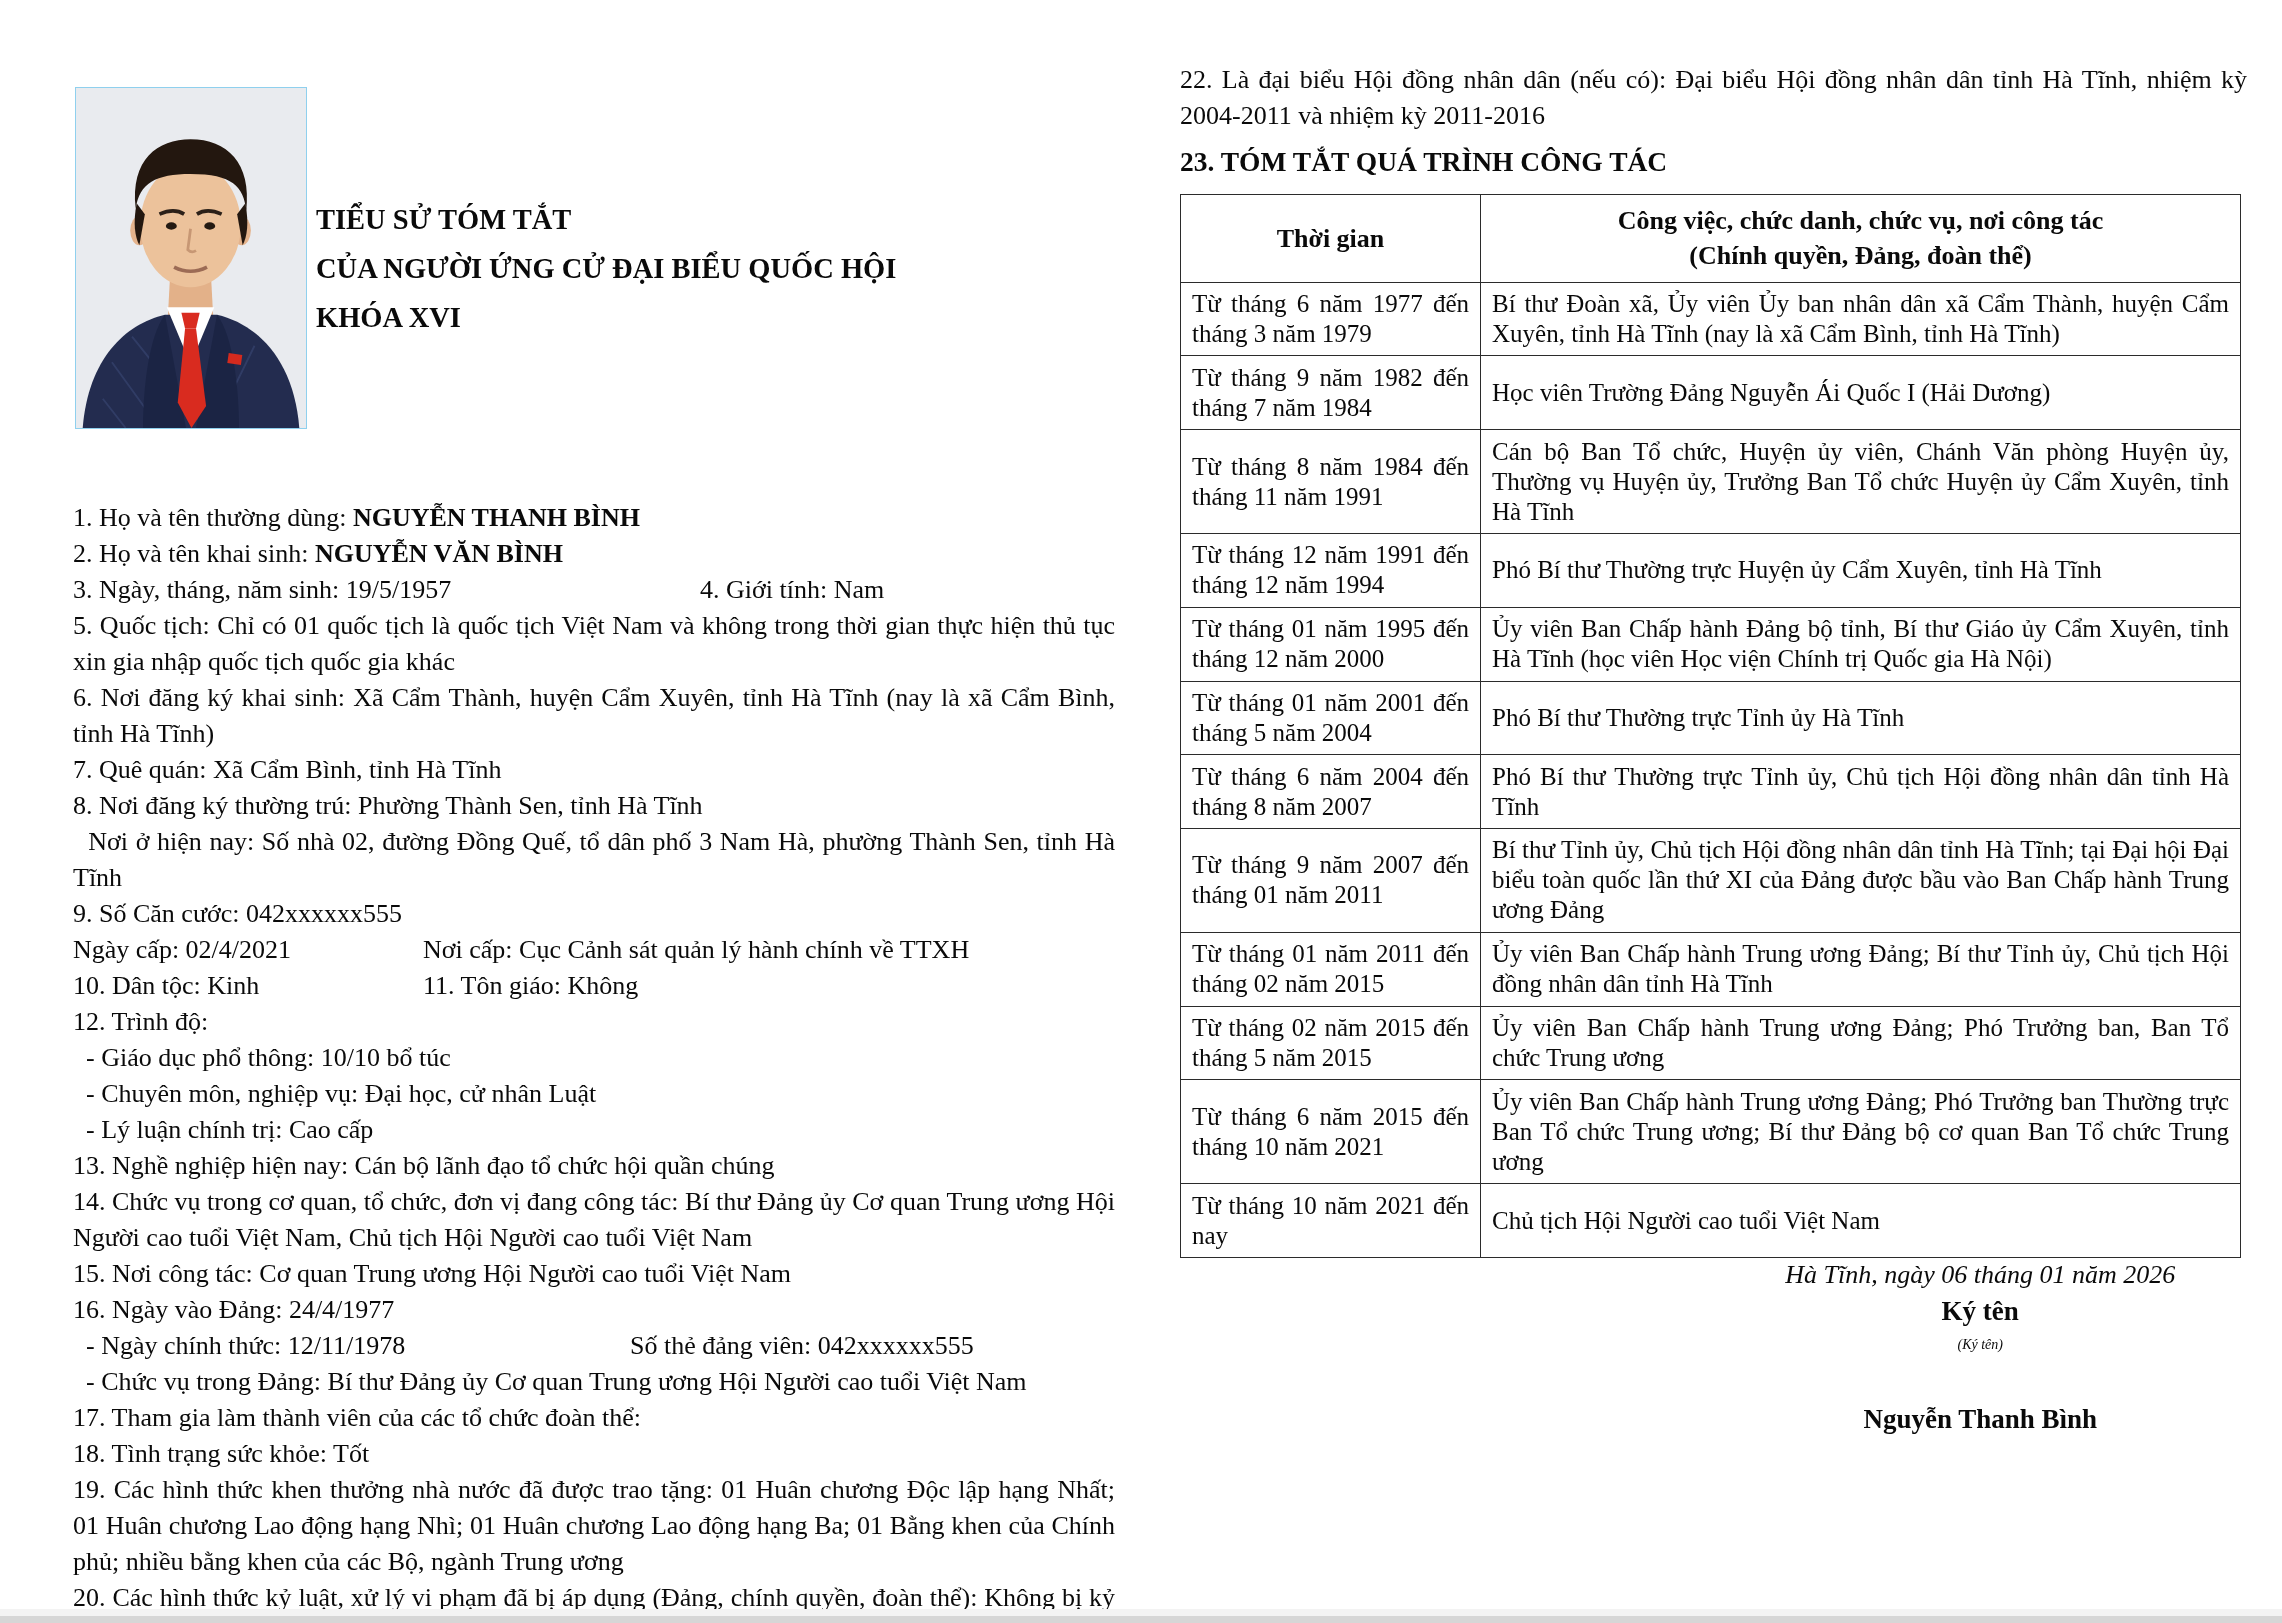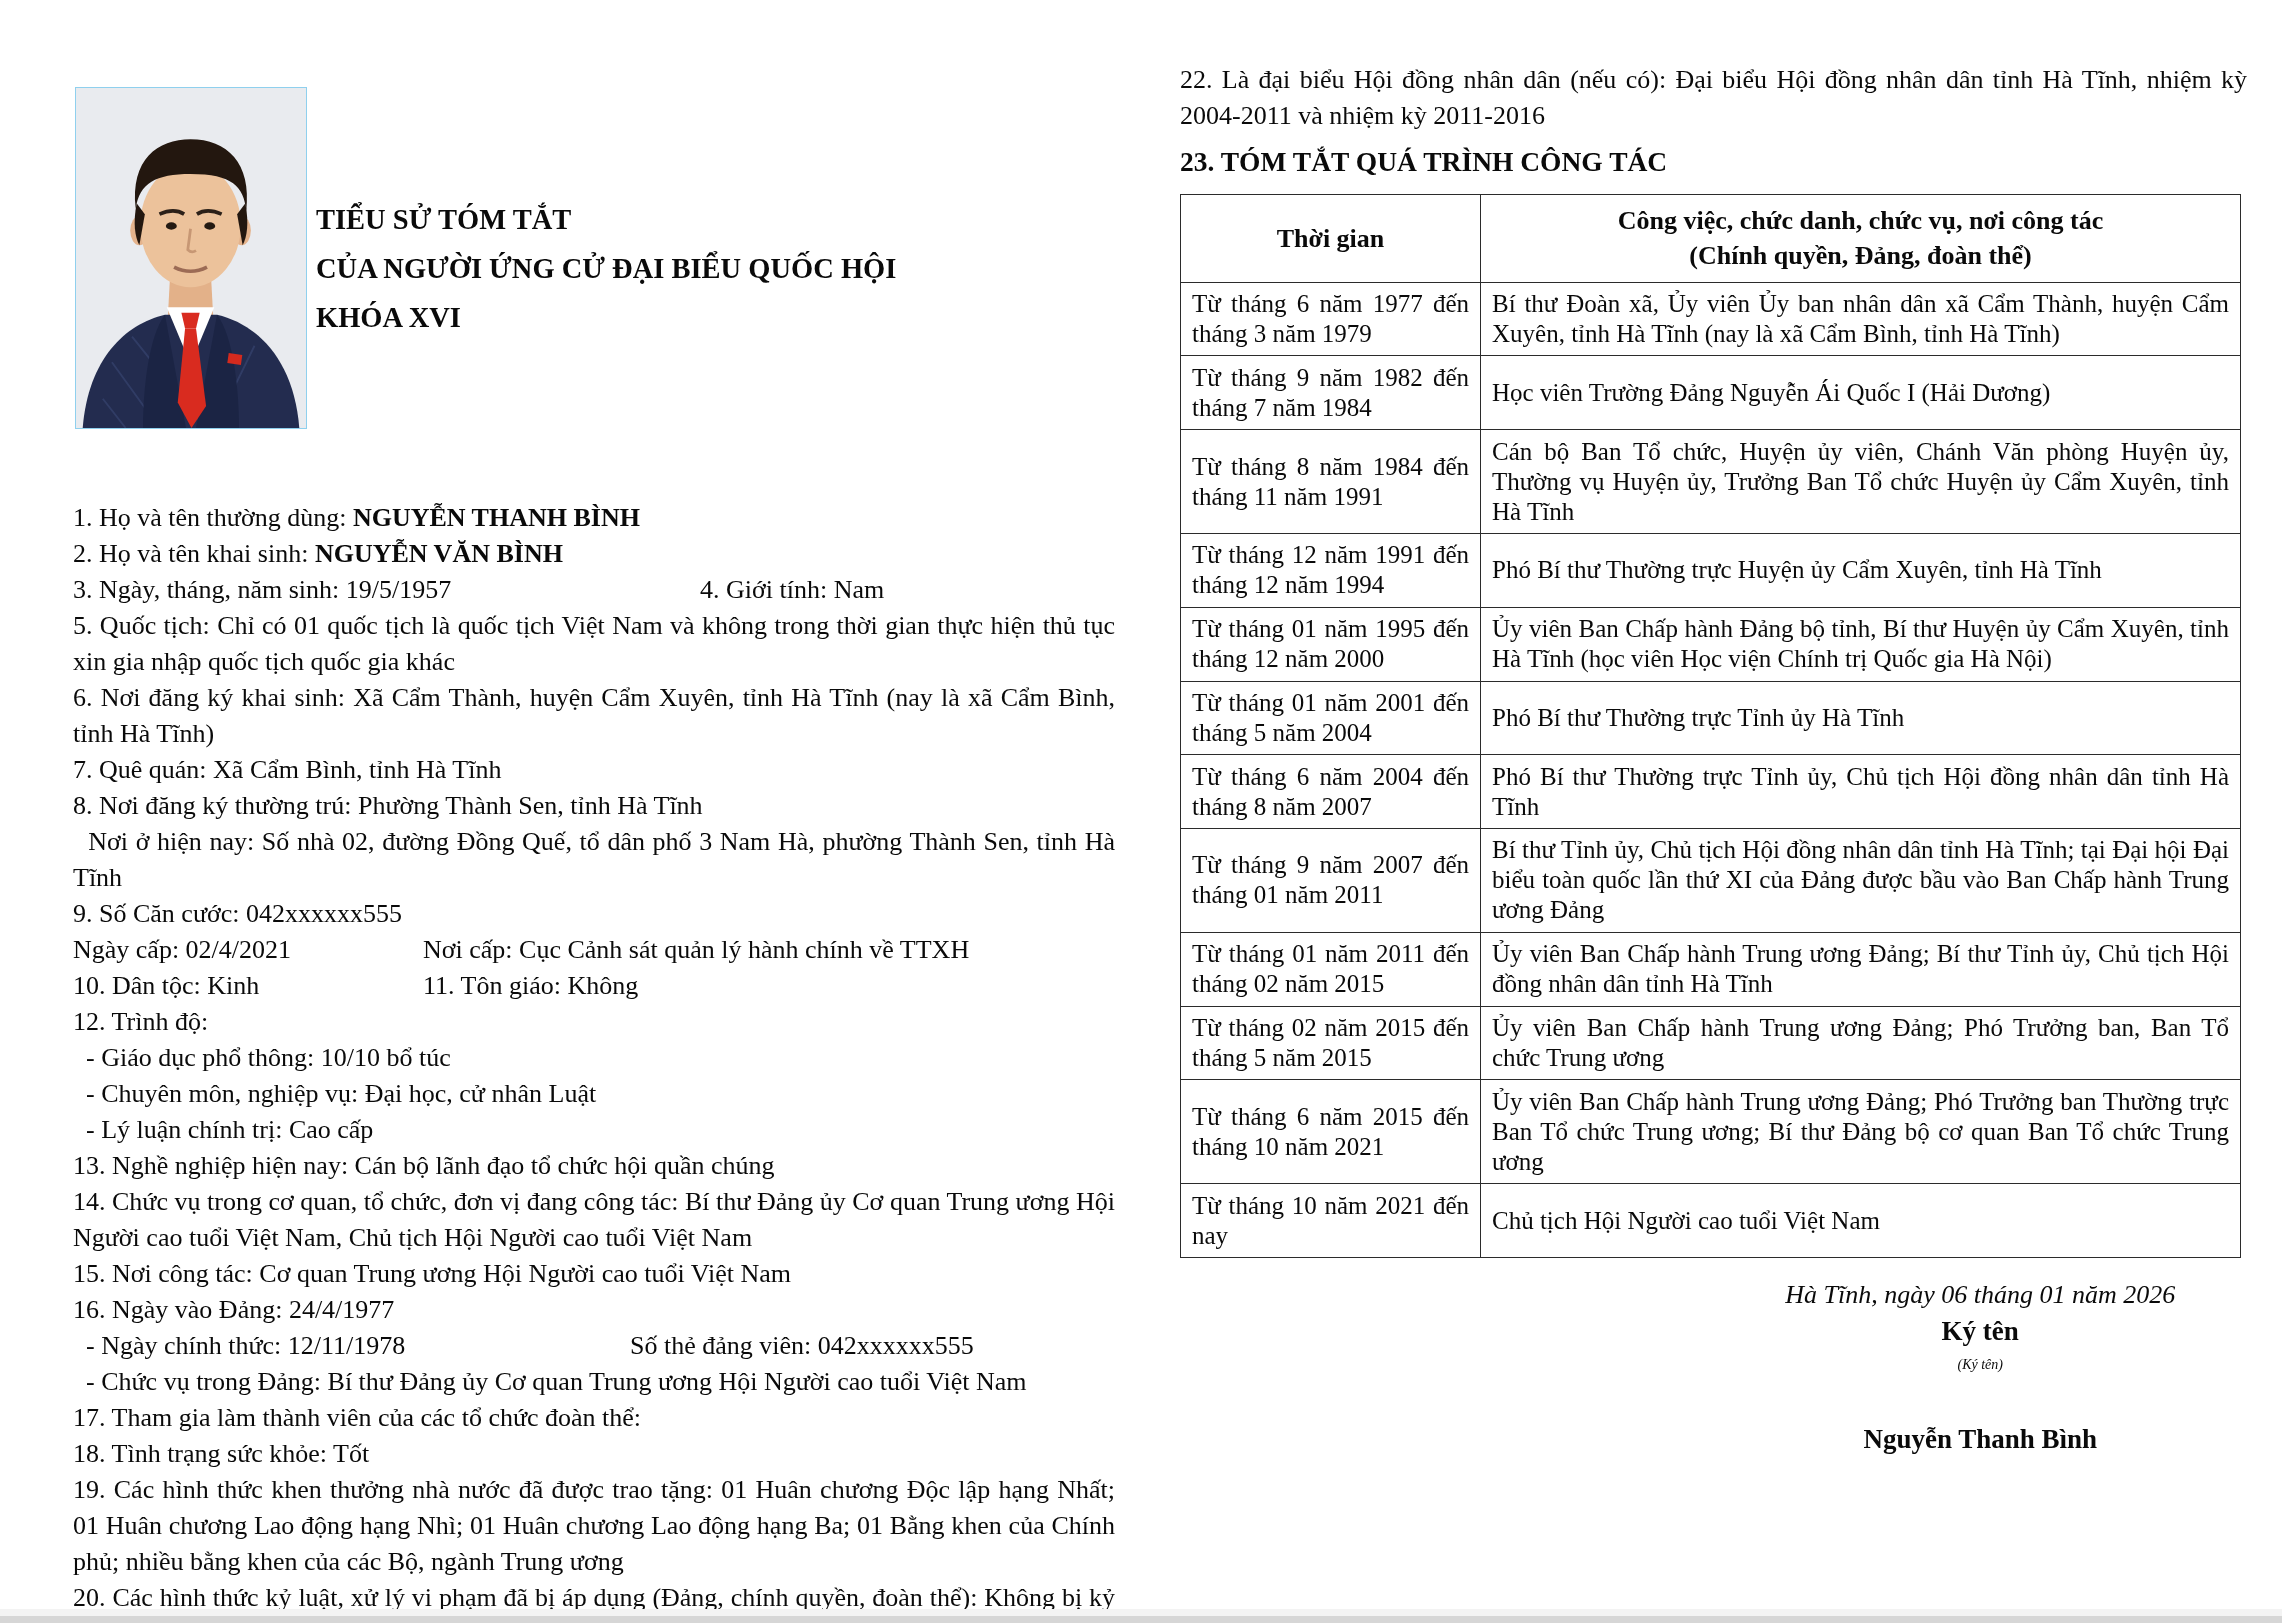--- a/index.html
+++ b/index.html
@@ -52,21 +52,21 @@
     font-size:26px;line-height:35px;height:88px;padding:3.7px 7.3px;
   }
   table.career td{
     vertical-align:middle;
     padding:6.4px 11px;line-height:30px;
   }
   td.time{text-align:justify;}
   td.job{text-align:justify;}
   .sig{
     margin-left:52%;width:46%;text-align:center;
-    margin-top:20px;font-size:26px;line-height:33px;
+    font-size:26px;line-height:33px;
   }
   .sig .date{font-style:italic;}
   .sig .kyten{font-weight:bold;font-size:27px;margin-top:3.7px;}
   .sig .note{font-style:italic;font-size:14px;}
   .sig .name{font-weight:bold;margin-top:42px;font-size:27px;}
   
   .strip-light{position:absolute;left:0;right:0;bottom:8.3px;height:6.4px;background:#f3f3f3;}
   .strip-dark{position:absolute;left:0;right:0;bottom:0;height:8.3px;background:#d6d6d6;}
 </style>
 </head>
@@ -170,21 +170,21 @@
           <tr>
             <td class="time">Từ tháng 8 năm 1984 đến tháng 11 năm 1991</td>
             <td class="job">Cán bộ Ban Tổ chức, Huyện ủy viên, Chánh Văn phòng Huyện ủy, Thường vụ Huyện ủy, Trưởng Ban Tổ chức Huyện ủy Cẩm Xuyên, tỉnh Hà Tĩnh</td>
           </tr>
           <tr>
             <td class="time">Từ tháng 12 năm 1991 đến tháng 12 năm 1994</td>
             <td class="job">Phó Bí thư Thường trực Huyện ủy Cẩm Xuyên, tỉnh Hà Tĩnh</td>
           </tr>
           <tr>
             <td class="time">Từ tháng 01 năm 1995 đến tháng 12 năm 2000</td>
-            <td class="job">Ủy viên Ban Chấp hành Đảng bộ tỉnh, Bí thư Huyện ủy Cẩm Xuyên, tỉnh Hà Tĩnh (học viên Học viện Chính trị Quốc gia Hà Nội)</td>
+            <td class="job">Ủy viên Ban Chấp hành Đảng bộ tỉnh, Bí thư Giáo ủy Cẩm Xuyên, tỉnh Hà Tĩnh (học viên Học viện Chính trị Quốc gia Hà Nội)</td>
           </tr>
           <tr>
             <td class="time">Từ tháng 01 năm 2001 đến tháng 5 năm 2004</td>
             <td class="job">Phó Bí thư Thường trực Tỉnh ủy Hà Tĩnh</td>
           </tr>
           <tr>
             <td class="time">Từ tháng 6 năm 2004 đến tháng 8 năm 2007</td>
             <td class="job">Phó Bí thư Thường trực Tỉnh ủy, Chủ tịch Hội đồng nhân dân tỉnh Hà Tĩnh</td>
           </tr>
           <tr>

